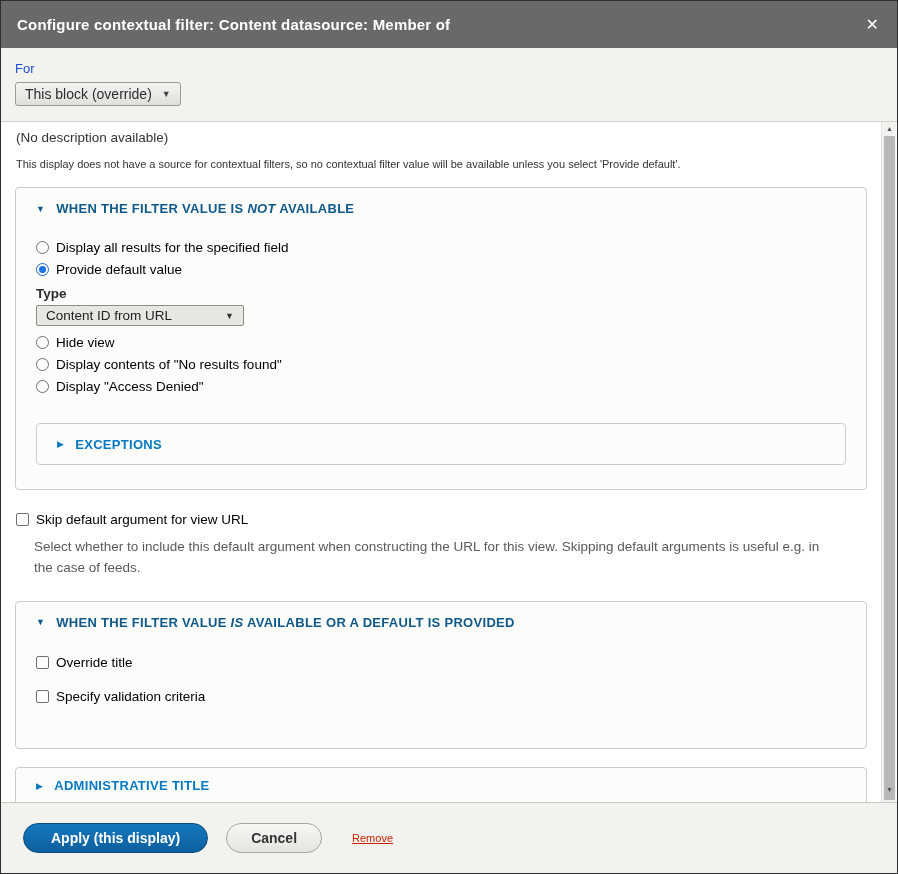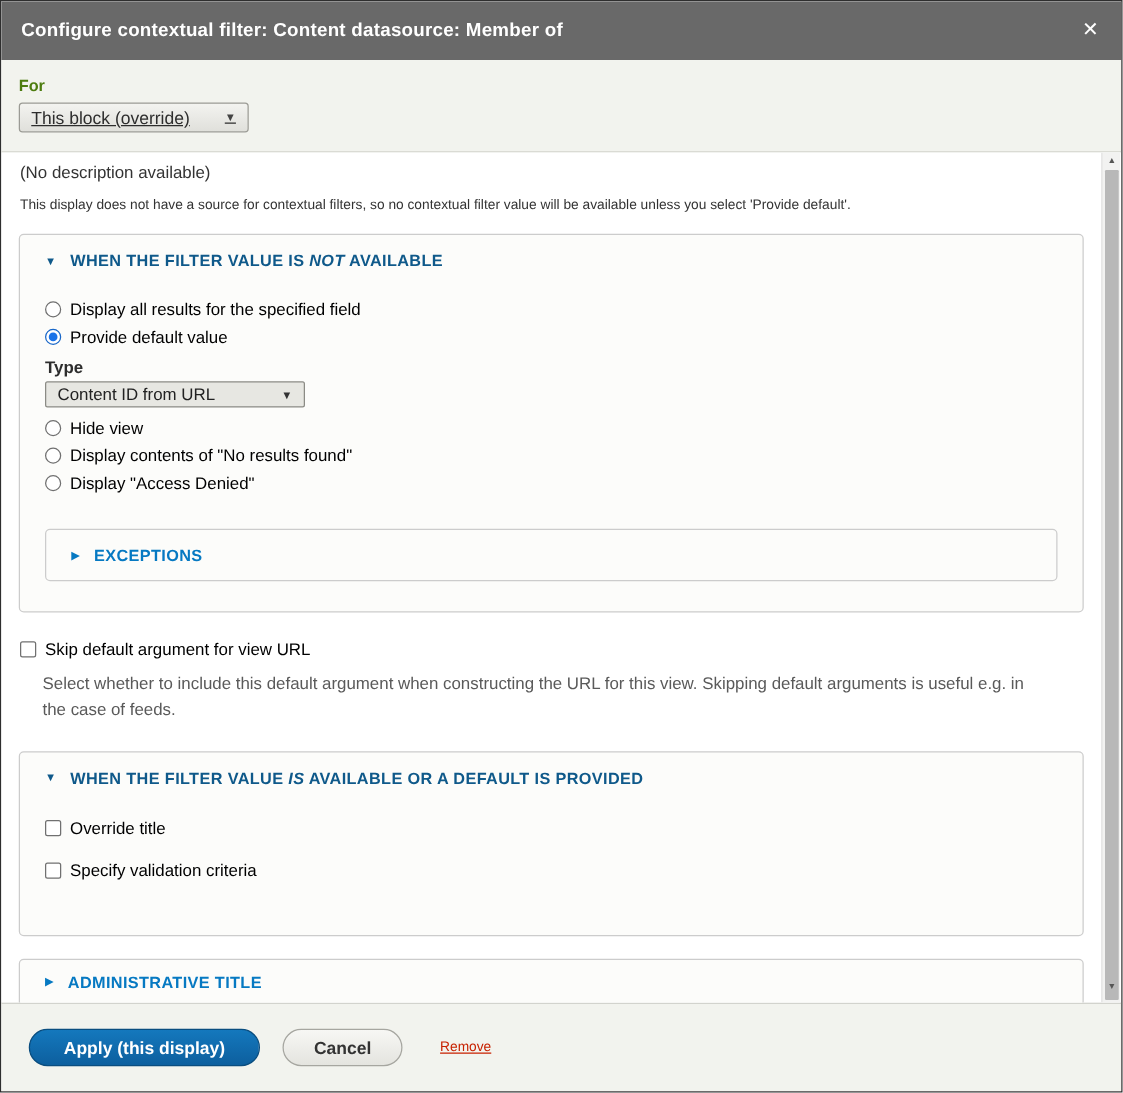--- a/index.html
+++ b/index.html
@@ -11,24 +11,24 @@
 
   
   .hdr { height:47px; background:#696969; display:flex; align-items:center;
          justify-content:space-between; padding:0 18px 0 16px; flex:none; }
   .hdr-title { color:#fff; font-size:15px; font-weight:bold; letter-spacing:.2px; }
   .hdr-close { color:#fff; font-size:16px; font-weight:bold; cursor:pointer; line-height:1; }
 
   
   .for-sec { background:#f2f3ee; border-bottom:1px solid #d2d3cc; padding:13px 14px 15px;
              flex:none; }
-  .for-label { font-size:13px; font-weight:bold; color:#4d7c0f; margin-bottom:6px; }
-  .select { display:inline-flex; align-items:center; gap:28px;
+  .for-label { font-size:13px; font-weight:normal; color:#1d4ed8; margin-bottom:6px; }
+  .select { display:inline-flex; align-items:center; gap:10px;
             background:linear-gradient(#f3f3f0,#e0e0db); border:1px solid #9b9b95;
-            border-radius:3px; padding:3px 9px; font-size:14px; color:#2d2d2d; cursor:pointer;text-decoration:underline; }
+            border-radius:3px; padding:3px 9px; font-size:14px; color:#2d2d2d; cursor:pointer; }
   .select .arrow { font-size:9px; color:#444; }
 
   
   .content { flex:1; position:relative; background:#fff; padding:8px 30px 0 14px; overflow:hidden; }
   .note1 { font-size:13.5px; color:#333; margin:0 0 0 1px; }
   .note2 { font-size:11px; color:#333; margin:13px 0 0 1px; }
 
   .fieldset { border:1px solid #cccccc; border-radius:4px; background:#fcfcfa;
               margin-top:17px; padding:13px 20px 24px; }
   .fieldset.slim { padding:0 20px; height:38px; display:flex; align-items:center; margin-top:18px; }

